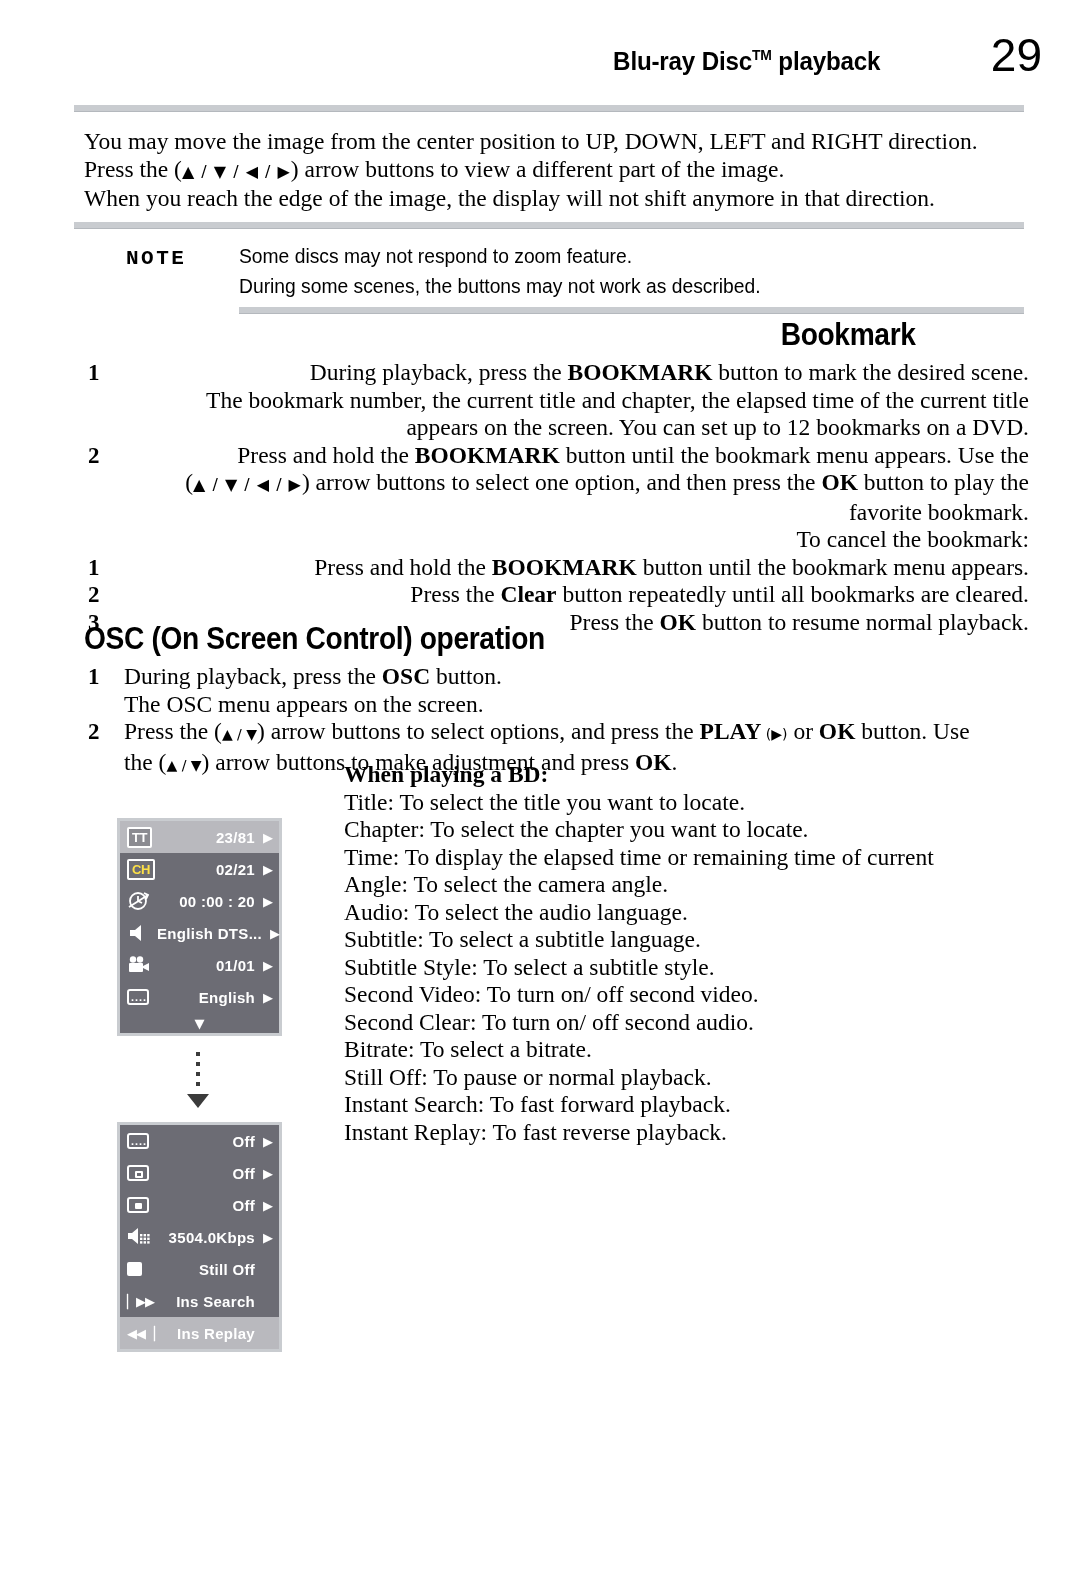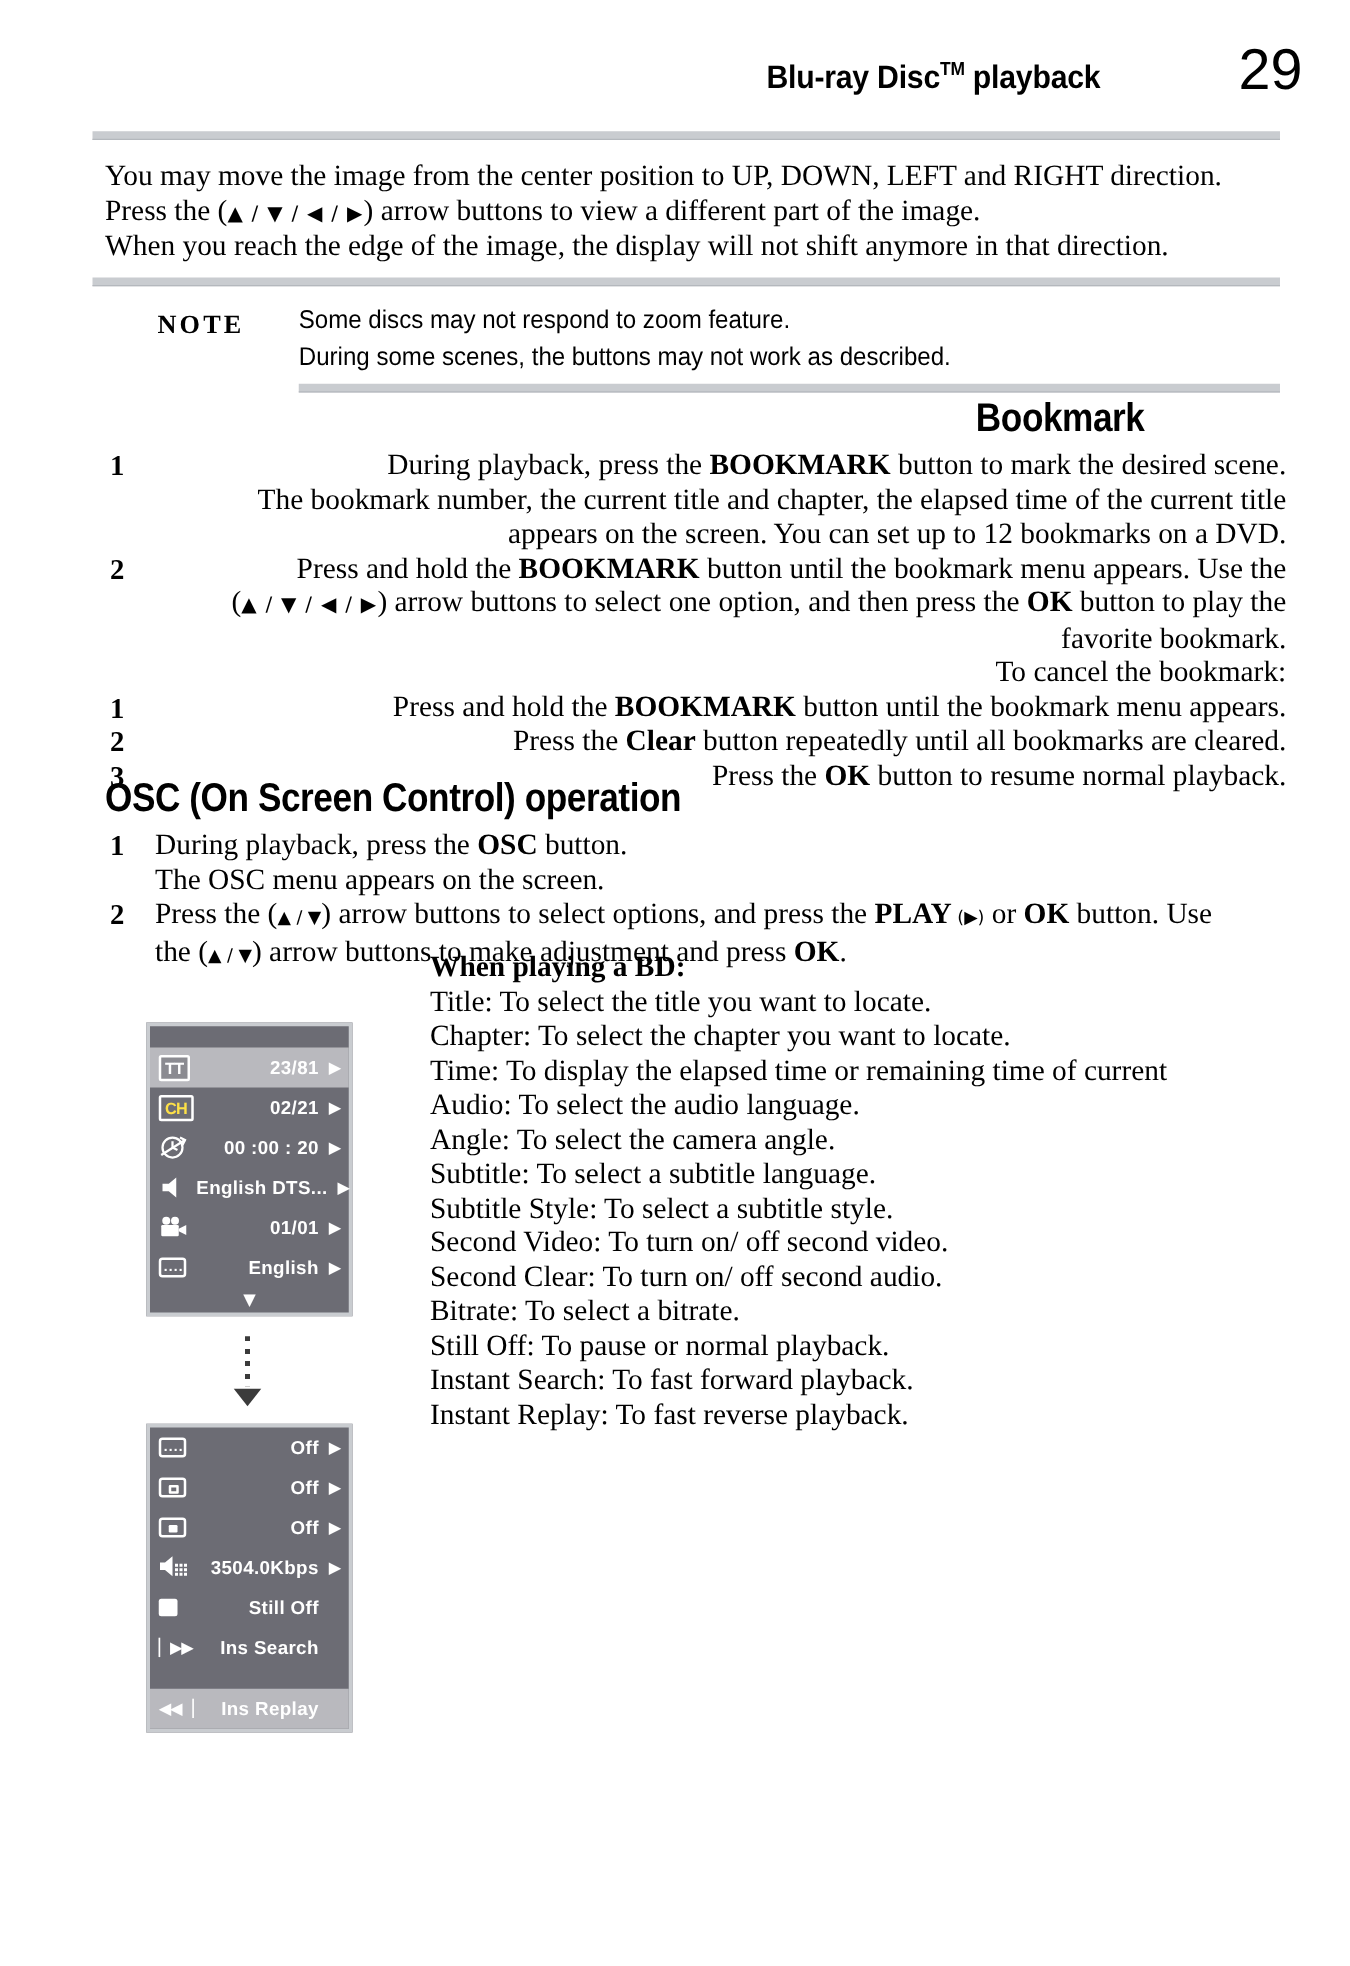--- a/index.html
+++ b/index.html
@@ -91,21 +91,21 @@
     border-bottom: 1px solid #b4b8bd;
   }
   .note-inner {
     position: relative;
     padding: 12px 0 6px 0;
     min-height: 62px;
   }
   .note-label {
     position: absolute;
     left: 52px; top: 18px;
-    font-family: Liberation Serif, serif;
+    font-family: Liberation Mono, monospace;
     font-weight: bold;
     font-size: 21px;
     letter-spacing: 2.5px;
   }
   .note-text {
     margin-left: 165px;
     font-family: "Liberation Sans", sans-serif;
     font-size: 20.5px;
     line-height: 30px;
     transform: scaleX(0.94);
@@ -197,21 +197,20 @@
     align-items: center;
     height: 32px;
     padding: 0 6px 0 7px;
     font-family: "Liberation Sans", sans-serif;
     font-weight: bold;
     font-size: 15px;
     color: #ffffff;
   }
   .osc-row.highlight {
     background: #b9b9be;
-    margin-top: 17px;
   }
   .osc-icon {
     width: 30px;
     flex: 0 0 30px;
     display: flex;
     align-items: center;
     justify-content: flex-start;
     color: #ffffff;
   }
   .osc-value {
@@ -400,22 +399,22 @@
   </p>
   <p class="step-cont"><span>the (</span><span class="arrows-sm">▲ / ▼</span><span>) arrow buttons to make adjustment and press </span><b class="bold">OK</b><span>.</span></p>
 </div>
 
 <div class="bd-list">
   <p class="bd-title">When playing a BD:</p>
   <div id="bd-items">
       <p class="bd-item"><b>Title</b><span>: To select the title you want to locate.</span></p>
       <p class="bd-item"><b>Chapter</b><span>: To select the chapter you want to locate.</span></p>
       <p class="bd-item"><b>Time</b><span>: To display the elapsed time or remaining time of current</span></p>
+      <p class="bd-item"><b>Angle</b><span>: To select the camera angle.</span></p>
       <p class="bd-item"><b>Audio</b><span>: To select the audio language.</span></p>
-      <p class="bd-item"><b>Angle</b><span>: To select the camera angle.</span></p>
       <p class="bd-item"><b>Subtitle</b><span>: To select a subtitle language.</span></p>
       <p class="bd-item"><b>Subtitle Style</b><span>: To select a subtitle style.</span></p>
       <p class="bd-item"><b>Second Video</b><span>: To turn on/ off second video.</span></p>
       <p class="bd-item"><b>Second Clear</b><span>: To turn on/ off second audio.</span></p>
       <p class="bd-item"><b>Bitrate</b><span>: To select a bitrate.</span></p>
       <p class="bd-item"><b>Still Off</b><span>: To pause or normal playback.</span></p>
       <p class="bd-item"><b>Instant Search</b><span>: To fast forward playback.</span></p>
       <p class="bd-item"><b>Instant Replay</b><span>: To fast reverse playback.</span></p>
     </div>
 </div>

